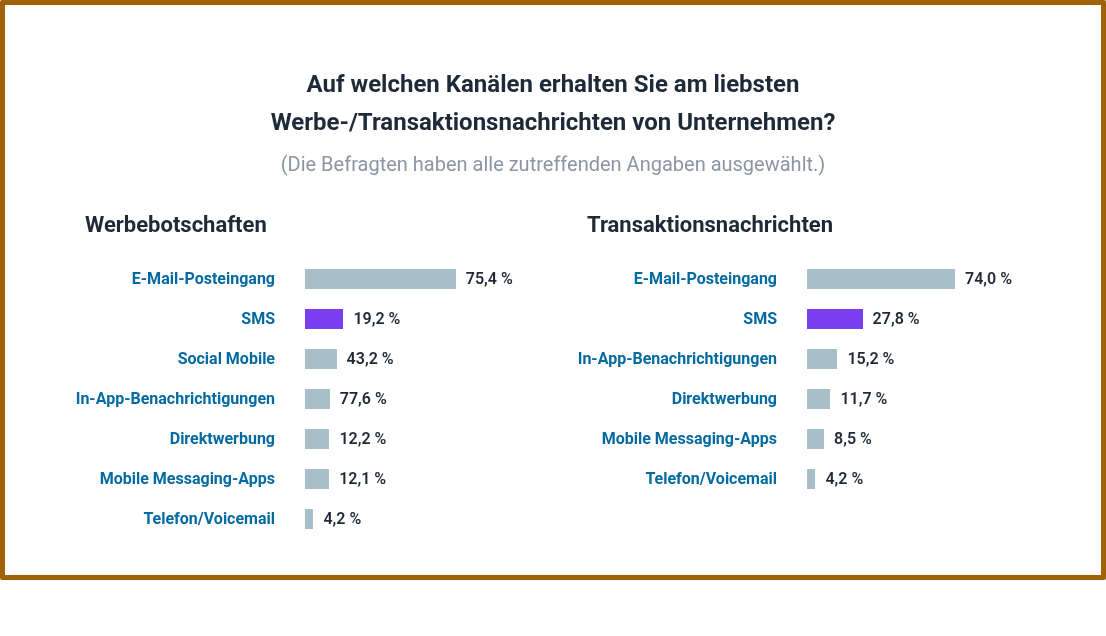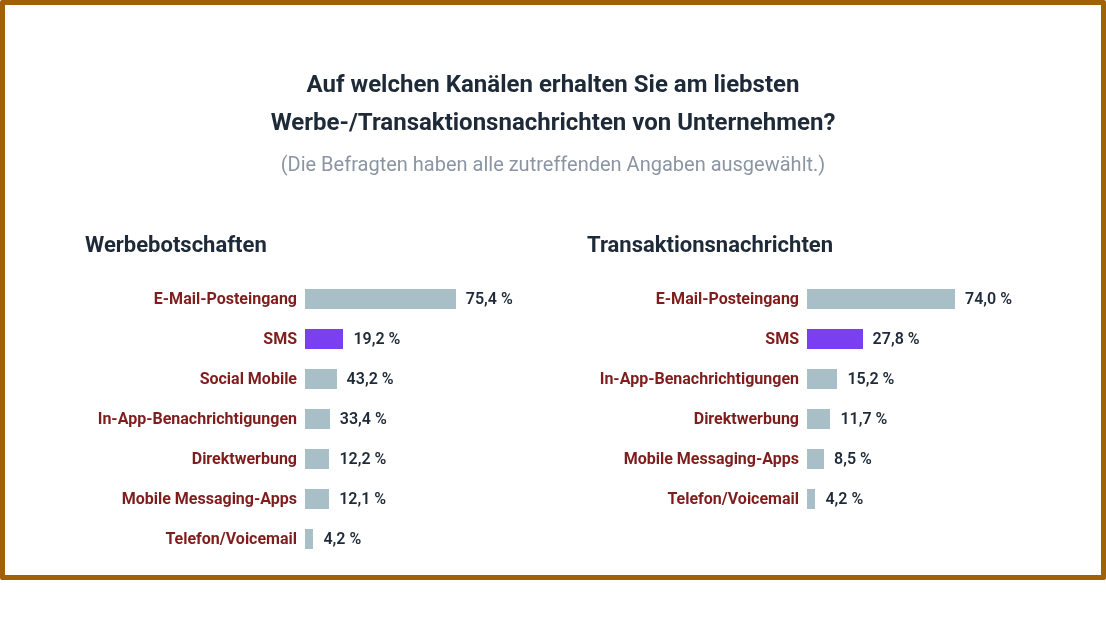--- a/index.html
+++ b/index.html
@@ -25,21 +25,21 @@
     line-height: 1.6;
     margin-bottom: 10px;
     max-width: 720px;
     margin-left: auto;
     margin-right: auto;
   }
   .subtitle {
     text-align: center;
     font-size: 20px;
     color: #8b95a3;
-    margin-bottom: 56px;
+    margin-bottom: 36px;
   }
   .charts {
     display: flex;
     justify-content: center;
     gap: 48px;
     padding: 0 20px;
   }
   .chart {
     flex: 1 1 0;
     max-width: 490px;
@@ -55,22 +55,22 @@
   .row {
     display: flex;
     align-items: center;
     height: 40px;
   }
   .row-label {
     width: 230px;
     text-align: right;
     font-size: 16px;
     font-weight: 700;
-    color: #7f1d1d;
-    padding-right: 8px;
+    color: #0369a1;
+    padding-right: 30px;
     box-sizing: border-box;
     white-space: nowrap;
   }
   .row-track {
     flex: 1 1 0;
     display: flex;
     align-items: center;
     height: 100%;
     position: relative;
   }
@@ -116,21 +116,21 @@
           <div class="row-label">Social Mobile</div>
           <div class="row-track">
             <div class="bar" style="width: 31.6px;"></div>
             <div class="value-label">43,2 %</div>
           </div>
         </div>
         <div class="row">
           <div class="row-label">In-App-Benachrichtigungen</div>
           <div class="row-track">
             <div class="bar" style="width: 24.8px;"></div>
-            <div class="value-label">33,4 %</div>
+            <div class="value-label">77,6 %</div>
           </div>
         </div>
         <div class="row">
           <div class="row-label">Direktwerbung</div>
           <div class="row-track">
             <div class="bar" style="width: 24.4px;"></div>
             <div class="value-label">12,2 %</div>
           </div>
         </div>
         <div class="row">

